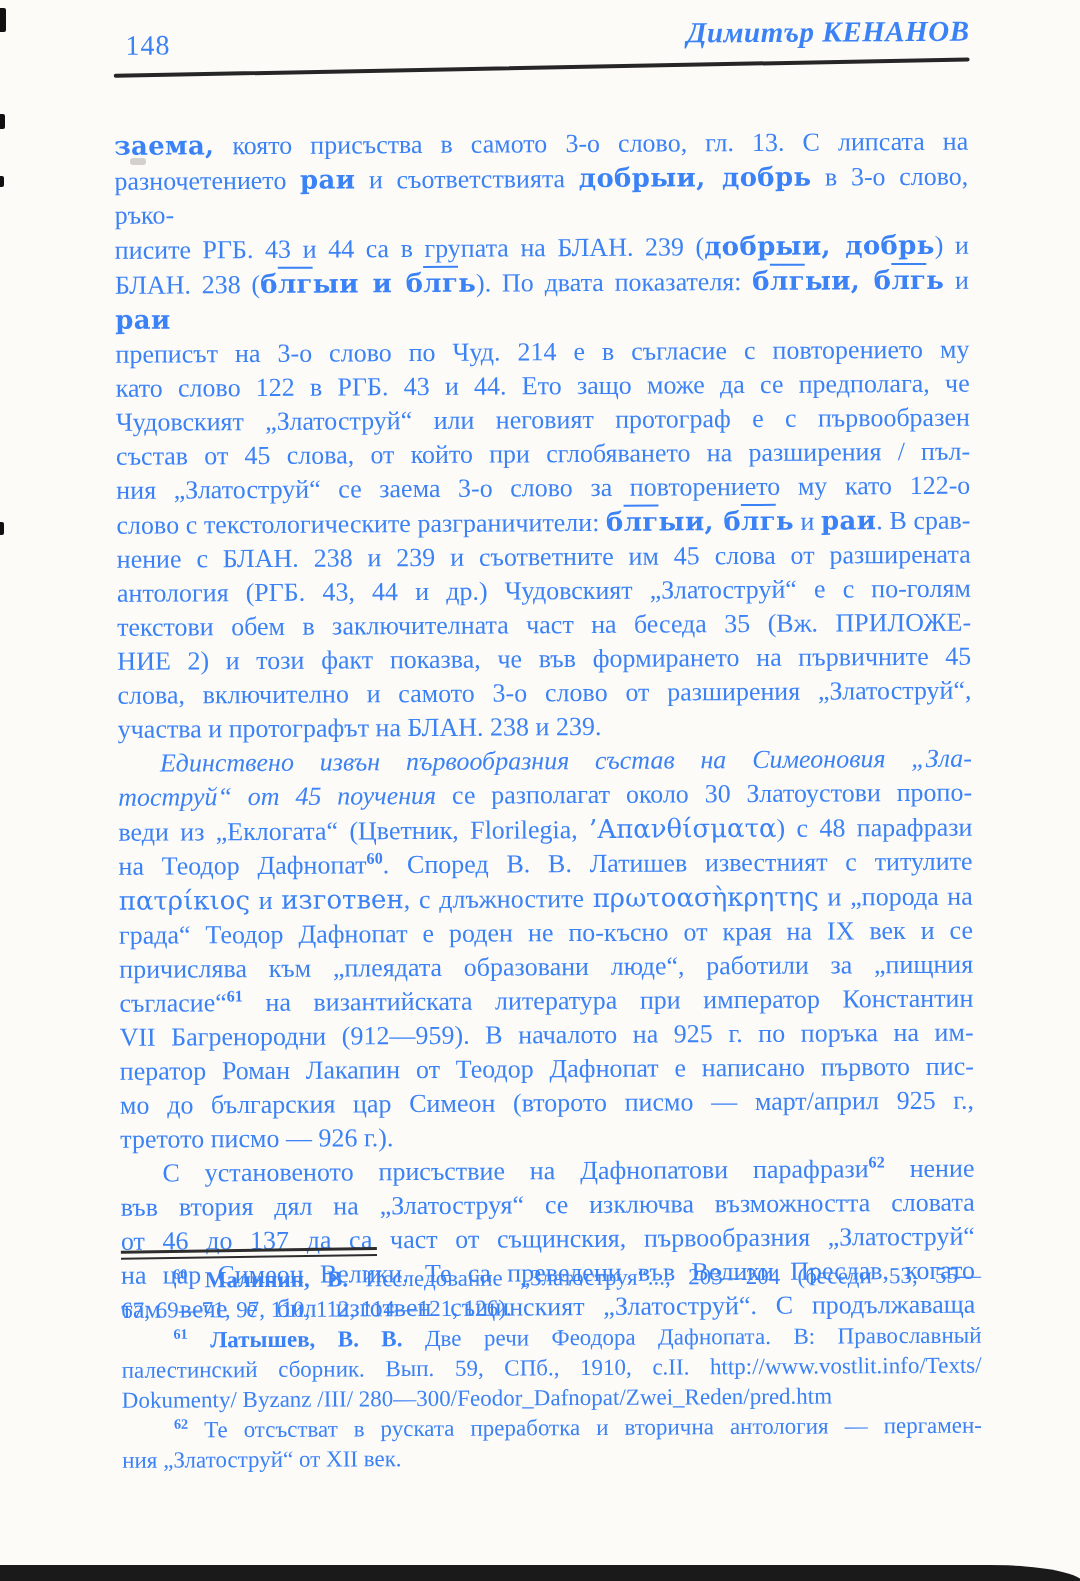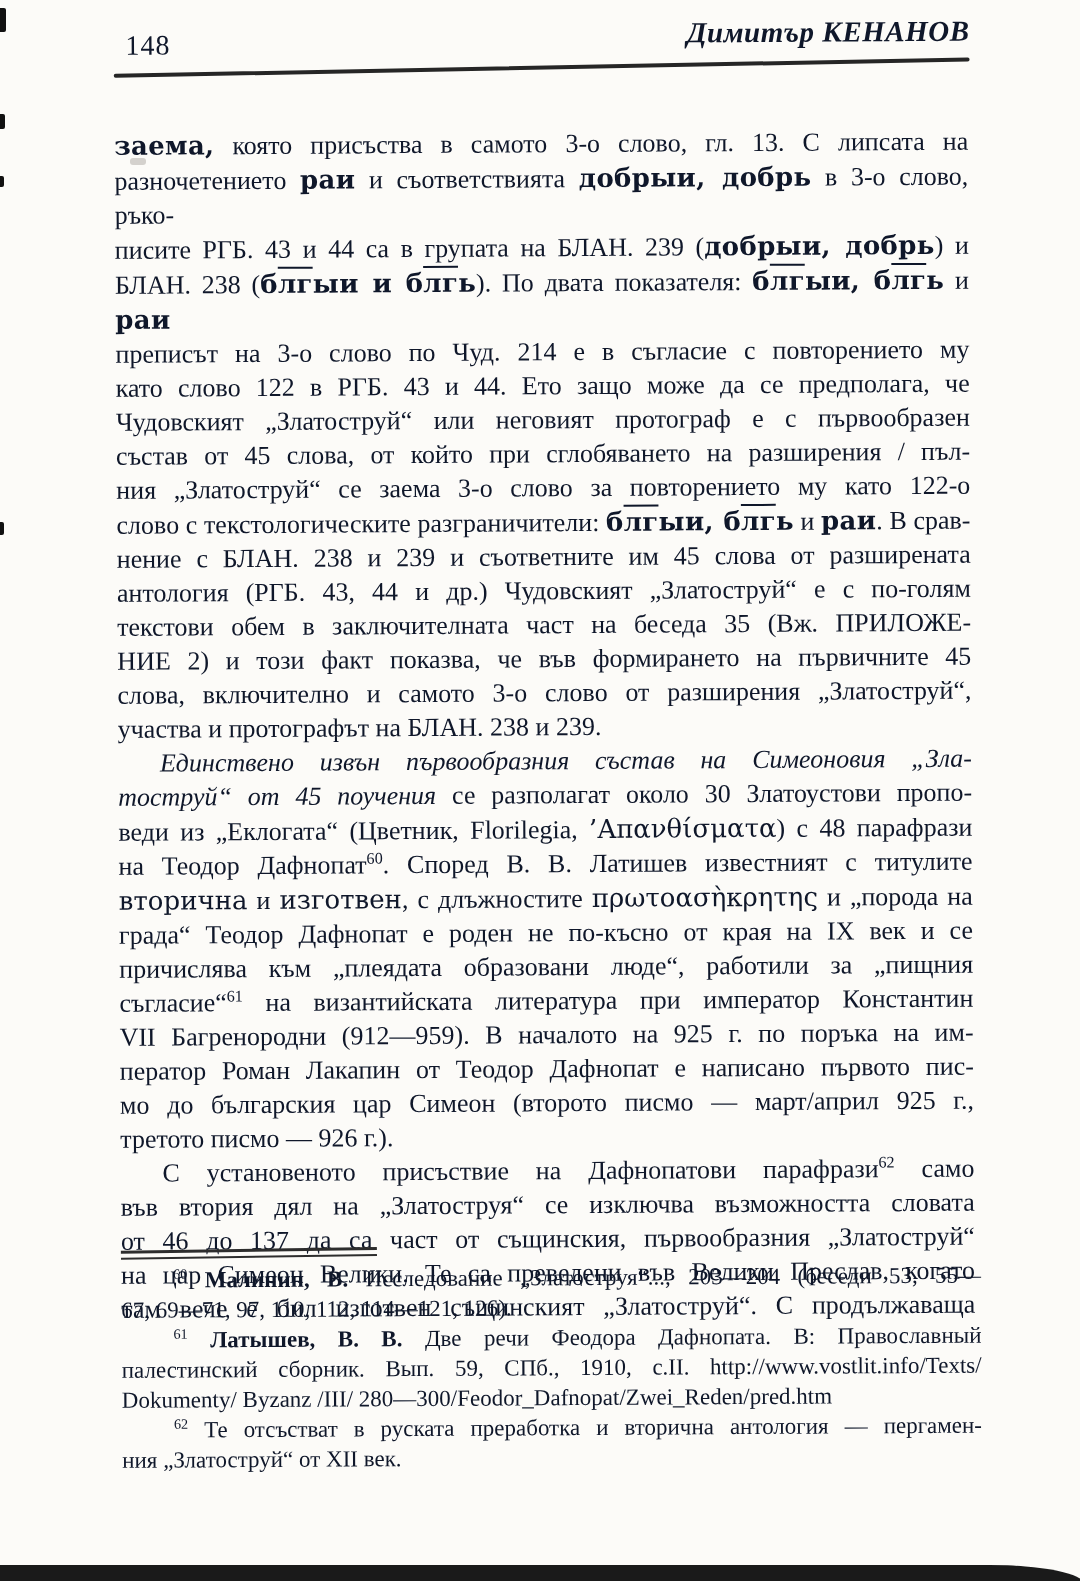--- a/index.html
+++ b/index.html
@@ -1,39 +1,39 @@
 <!DOCTYPE html>
 <html><head>
 <meta charset="utf-8">
 <style>
   html,body{margin:0;padding:0;background:#e8e8e6;}
   #page{
     position:relative;width:1080px;height:1581px;margin:0 auto;
     background:#fcfbf8;overflow:hidden;
-    font-family:"Liberation Serif","DejaVu Serif",serif;color:#0f172a;
+    font-family:"Liberation Serif","DejaVu Serif",serif;color:#3b82f6;
   }
   #sheet{position:absolute;inset:0;transform:rotate(-0.35deg);transform-origin:90px 120px;}
   
   .pagenum{position:absolute;left:126px;top:30px;font-size:28px;letter-spacing:1px;}
   .author{position:absolute;right:110px;top:20px;font-size:29px;font-style:italic;font-weight:700;letter-spacing:0.5px;}
   .hrule{position:absolute;left:114px;top:74px;width:856px;height:3.5px;background:#262626;
          transform:rotate(-0.75deg);transform-origin:left center;border-radius:2px;}
   
   .textcol{position:absolute;left:114px;top:129px;width:854px;font-size:26px;line-height:34px;}
   .fncol{position:absolute;left:114px;top:1266px;width:860px;font-size:23px;line-height:30px;}
   .ln{text-align:justify;text-align-last:justify;white-space:normal;}
   .ln.noj{text-align-last:left;}
   .textcol .ln.ind{text-indent:42px;}
   .fncol .ln.ind{text-indent:52px;}
   .it{font-style:italic;}
   .bd{font-weight:700;}
   .sl{font-family:"DejaVu Serif",serif;font-weight:700;letter-spacing:0.3px;}
   .ovl{text-decoration:overline;text-decoration-thickness:2px;}
   .gk{font-family:"DejaVu Serif",serif;}
-  .sp{font-size:0.62em;vertical-align:super;line-height:0;letter-spacing:0;}
+  .sp{font-size:0.62em;vertical-align:super;line-height:0;letter-spacing:0;font-weight:bold;}
   
   .fnsep{position:absolute;left:114px;top:1251px;width:256px;height:4px;
          border-top:3px solid #2d2d2d;border-bottom:2px solid #2d2d2d;
          transform:rotate(-0.5deg);transform-origin:left center;}
   
   .scanband{position:absolute;left:0;bottom:-3px;width:1084px;height:19px;background:#1a1a1a;
             border-top-right-radius:110px 22px;}
   .tick{position:absolute;left:0;background:#111;border-radius:0 2px 2px 0;}
   .t1{top:8px;width:6px;height:24px;}
   .t2{top:114px;width:5px;height:15px;}
@@ -65,29 +65,29 @@
         <div class="ln"><span>нение с БЛАН. 238 и 239 и съответните им 45 слова от разширената</span></div>
         <div class="ln"><span>антология (РГБ. 43, 44 и др.) Чудовският „Златоструй“ е с по-голям</span></div>
         <div class="ln"><span>текстови обем в заключителната част на беседа 35 (Вж. ПРИЛОЖЕ-</span></div>
         <div class="ln"><span>НИЕ 2) и този факт показва, че във формирането на първичните 45</span></div>
         <div class="ln"><span>слова, включително и самото 3-о слово от разширения „Златоструй“,</span></div>
         <div class="ln noj"><span>участва и протографът на БЛАН. 238 и 239.</span></div>
         <div class="ln ind"><span class="it">Единствено извън първообразния състав на Симеоновия „Зла-</span></div>
         <div class="ln"><span class="it">тоструй“ от 45 поучения</span><span> се разполагат около 30 Златоустови пропо-</span></div>
         <div class="ln"><span>веди из „Еклогата“ (Цветник, Florilegia, </span><span class="gk">’Απανθίσματα</span><span>) с 48 парафрази</span></div>
         <div class="ln"><span>на Теодор Дафнопат</span><span class="sp">60</span><span>. Според В. В. Латишев известният с титулите</span></div>
-        <div class="ln"><span class="gk">вторична</span><span> и </span><span class="gk">изготвен</span><span>, с длъжностите </span><span class="gk">πρωτοασὴκρητης</span><span> и „порода на</span></div>
+        <div class="ln"><span class="gk">πατρίκιος</span><span> и </span><span class="gk">изготвен</span><span>, с длъжностите </span><span class="gk">πρωτοασὴκρητης</span><span> и „порода на</span></div>
         <div class="ln"><span>града“ Теодор Дафнопат е роден не по-късно от края на IX век и се</span></div>
         <div class="ln"><span>причислява към „плеядата образовани люде“, работили за „пищния</span></div>
         <div class="ln"><span>съгласие“</span><span class="sp">61</span><span> на византийската литература при император Константин</span></div>
         <div class="ln"><span>VII Багренородни (912—959). В началото на 925 г. по поръка на им-</span></div>
         <div class="ln"><span>ператор Роман Лакапин от Теодор Дафнопат е написано първото пис-</span></div>
         <div class="ln"><span>мо до българския цар Симеон (второто писмо — март/април 925 г.,</span></div>
         <div class="ln noj"><span>третото писмо — 926 г.).</span></div>
-        <div class="ln ind"><span>С установеното присъствие на Дафнопатови парафрази</span><span class="sp">62</span><span> само</span></div>
+        <div class="ln ind"><span>С установеното присъствие на Дафнопатови парафрази</span><span class="sp">62</span><span> нение</span></div>
         <div class="ln"><span>във втория дял на „Златоструя“ се изключва възможността словата</span></div>
         <div class="ln"><span>от 46 до 137 да са част от същинския, първообразния „Златоструй“</span></div>
         <div class="ln"><span>на цар Симеон Велики. Те са преведени във Велики Преслав, когато</span></div>
         <div class="ln"><span>там вече е бил изготвен същинският „Златоструй“. С продължаваща</span></div>
       </div>
 
     <div class="fnsep"></div>
     <div class="fncol">
         <div class="ln ind"><span class="sp">60</span><span> </span><span class="bd">Малинин, В.</span><span> Исследование „Златоструя“..., 203—204 (беседи 53, 55—</span></div>
         <div class="ln noj"><span>67, 69—71, 97, 110, 112, 114—121, 126).</span></div>

